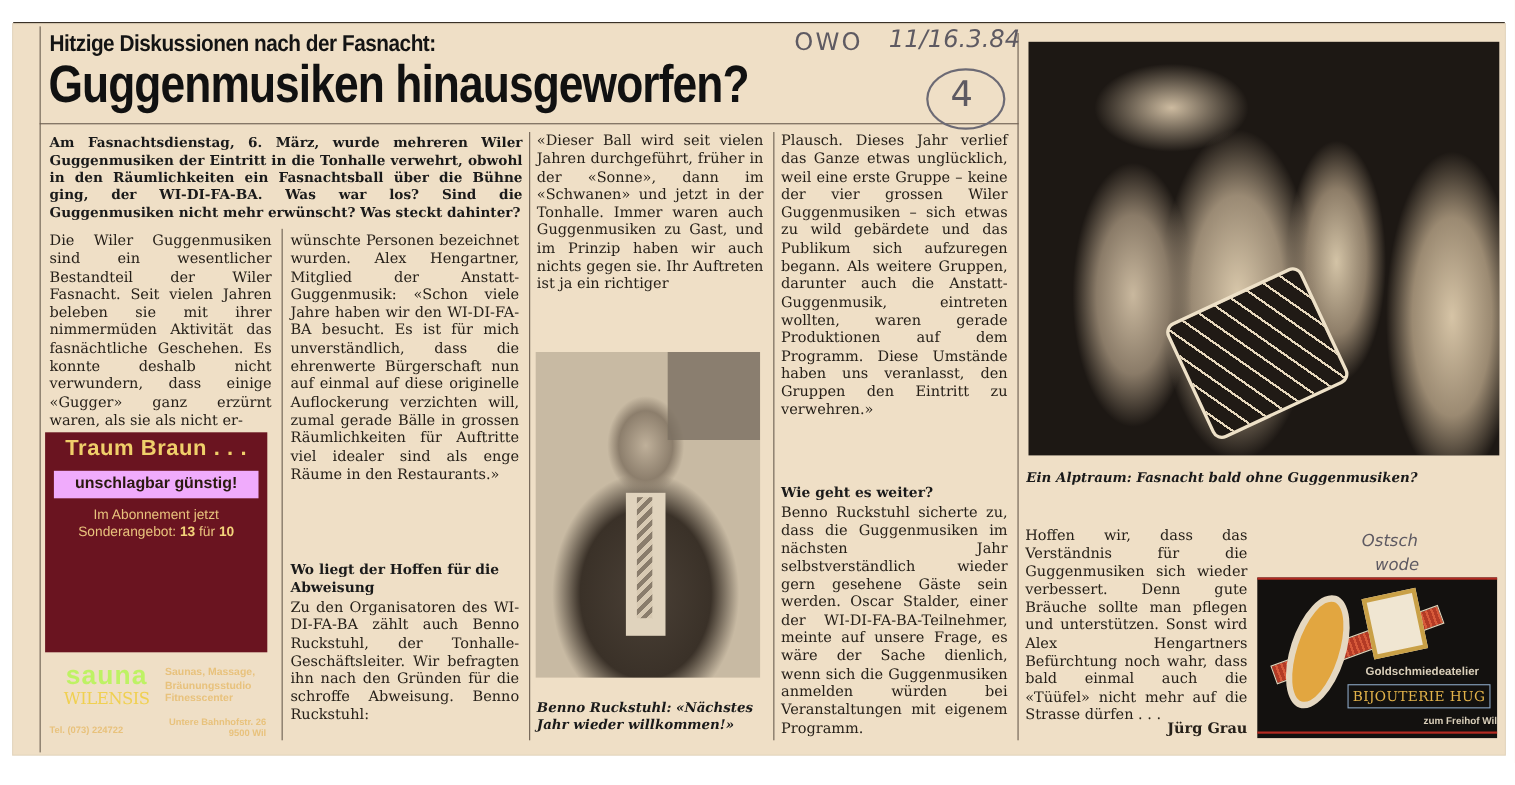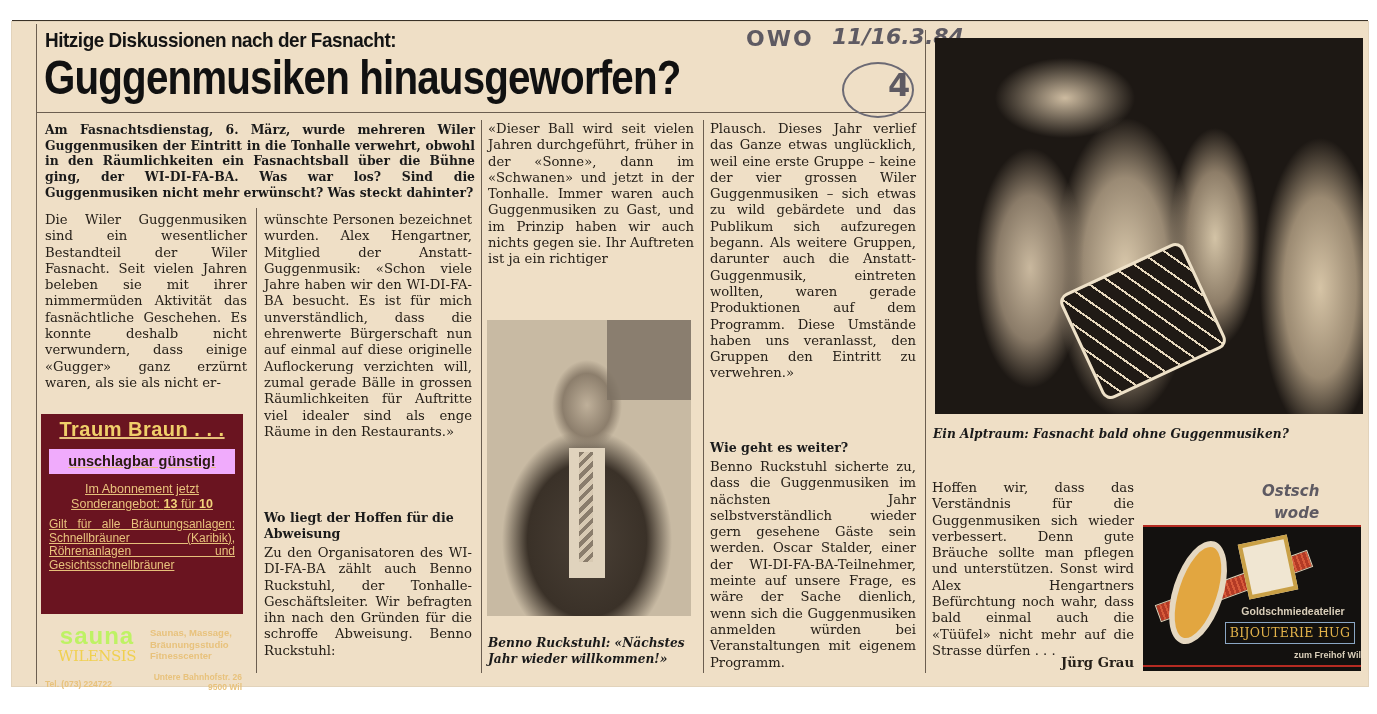--- a/index.html
+++ b/index.html
@@ -3,28 +3,28 @@
 <meta charset="utf-8">
 <style>
   html,body{margin:0;padding:0;background:#ffffff;}
   body{width:1377px;height:714px;position:relative;overflow:hidden;font-family:"DejaVu Serif",serif;}
   .paper{position:absolute;left:12px;top:22px;width:1356px;height:664px;background:#efdfc6;box-shadow:0 0 0 1px #e2d3bb;}
   .paper-top-edge{position:absolute;left:12px;top:20px;width:1356px;height:3px;background:#3a3127;}
   .rule-v{position:absolute;width:1px;background:#6b5e50;}
   .rule-h{position:absolute;height:1px;background:#6b5e50;}
   .kicker{position:absolute;left:45px;top:28px;font-family:"Liberation Sans",sans-serif;font-weight:bold;font-size:21px;color:#141414;letter-spacing:-0.5px;transform:scaleX(0.9);transform-origin:left;}
   .headline{position:absolute;left:44px;top:50px;font-family:"Liberation Sans",sans-serif;font-weight:bold;font-size:48px;color:#111;letter-spacing:-1px;transform:scaleX(0.84);transform-origin:left;white-space:nowrap;}
-  .hand{position:absolute;font-family:"DejaVu Sans",sans-serif;color:#5e5a62;font-weight:bold;margin-left:24px;}
+  .hand{position:absolute;font-family:"DejaVu Sans",sans-serif;color:#5e5a62;font-weight:normal;}
   .circle4{position:absolute;left:842px;top:62px;width:68px;height:52px;border:2px solid #6c6a74;border-radius:50%;}
   .lead{position:absolute;left:45px;top:122px;width:430px;font-size:12.4px;line-height:15.7px;font-weight:bold;color:#1a1a1a;text-align:justify;}
   .col{position:absolute;font-size:13.2px;line-height:16.3px;color:#262019;text-align:justify;hyphens:manual;}
   .subhead{font-weight:bold;font-size:12.6px;line-height:16px;color:#1a1a1a;}
   .caption{position:absolute;font-style:italic;font-weight:bold;font-size:12.2px;line-height:15.5px;color:#1a1a1a;}
   
-  .ad1{position:absolute;left:41px;top:414px;width:202px;height:200px;background:#6a1420;color:#e6c07a;font-family:"Liberation Sans",sans-serif;text-align:center;text-decoration:underline;}
+  .ad1{position:absolute;left:41px;top:393px;width:202px;height:200px;background:#6a1420;color:#e6c07a;font-family:"Liberation Sans",sans-serif;text-align:center;}
   .ad1 .t1{font-size:20px;font-weight:bold;color:#f0cf6a;margin-top:4px;letter-spacing:0.5px;}
   .ad1 .t2{font-size:12.5px;line-height:14px;margin-top:4px;color:#e8c27c;}
   .ad1 .yel{margin:8px 8px 0 8px;background:#f0abfc;color:#2a1a10;font-weight:bold;font-size:14.5px;padding:4px 0 5px;}
   .ad1 .t3{font-size:12.5px;line-height:15px;margin-top:8px;color:#e8c27c;}
   .ad1 .t3 b{color:#f3d37a;}
   .ad1 .t4{font-size:12px;line-height:13.5px;margin:6px 8px 0 8px;text-align:justify;color:#e8c27c;}
   .ad1 .logo{position:absolute;left:6px;top:210px;width:100px;text-align:center;}
   .ad1 .logo .sauna{font-size:24px;font-weight:bold;color:#bef264;letter-spacing:1px;line-height:24px;}
   .ad1 .logo .wil{font-family:"DejaVu Serif",serif;font-size:15px;color:#f0d050;letter-spacing:-0.5px;line-height:16px;}
   .ad1 .services{position:absolute;left:109px;top:213px;width:92px;text-align:left;font-size:9.5px;line-height:11.5px;font-weight:bold;color:#e8c27c;}
@@ -84,21 +84,20 @@
 
 <div class="col" style="left:45px;top:212px;width:202px;">Die Wiler Guggenmusiken sind ein wesentlicher Bestandteil der Wiler Fasnacht. Seit vielen Jahren beleben sie mit ihrer nimmermüden Aktivität das fasnächtliche Geschehen. Es konnte deshalb nicht verwundern, dass einige «Gugger» ganz erzürnt waren, als sie als nicht er-</div>
 
 <div class="ad1">
   <div class="t1">Traum Braun . . .</div>
   <div class="yel">unschlagbar günstig!</div>
   <div class="t3">
     <div>Im Abonnement jetzt</div>
     <div><span>Sonderangebot: </span><b>13</b><span> für </span><b>10</b></div>
   </div>
-  <div class="t4">Gilt für alle Bräunungsanlagen: Schnellbräuner (Karibik), Röhrenanlagen und Gesichtsschnellbräuner</div>
   <div class="logo">
     <div class="sauna">sauna</div>
     <div class="wil">WILENSIS</div>
   </div>
   <div class="services">Saunas, Massage, Bräunungsstudio Fitnesscenter</div>
   <div class="addr">Untere Bahnhofstr. 26 9500 Wil</div>
   <div class="tel">Tel. (073) 224722</div>
 </div>
 
 <div class="col" style="left:264px;top:212px;width:208px;">wünschte Personen bezeichnet wurden. Alex Hengartner, Mitglied der Anstatt-Guggenmusik: «Schon viele Jahre haben wir den WI-DI-FA-BA besucht. Es ist für mich unverständlich, dass die ehrenwerte Bürgerschaft nun auf einmal auf diese originelle Auflockerung verzichten will, zumal gerade Bälle in grossen Räumlichkeiten für Auftritte viel idealer sind als enge Räume in den Restaurants.»</div>

